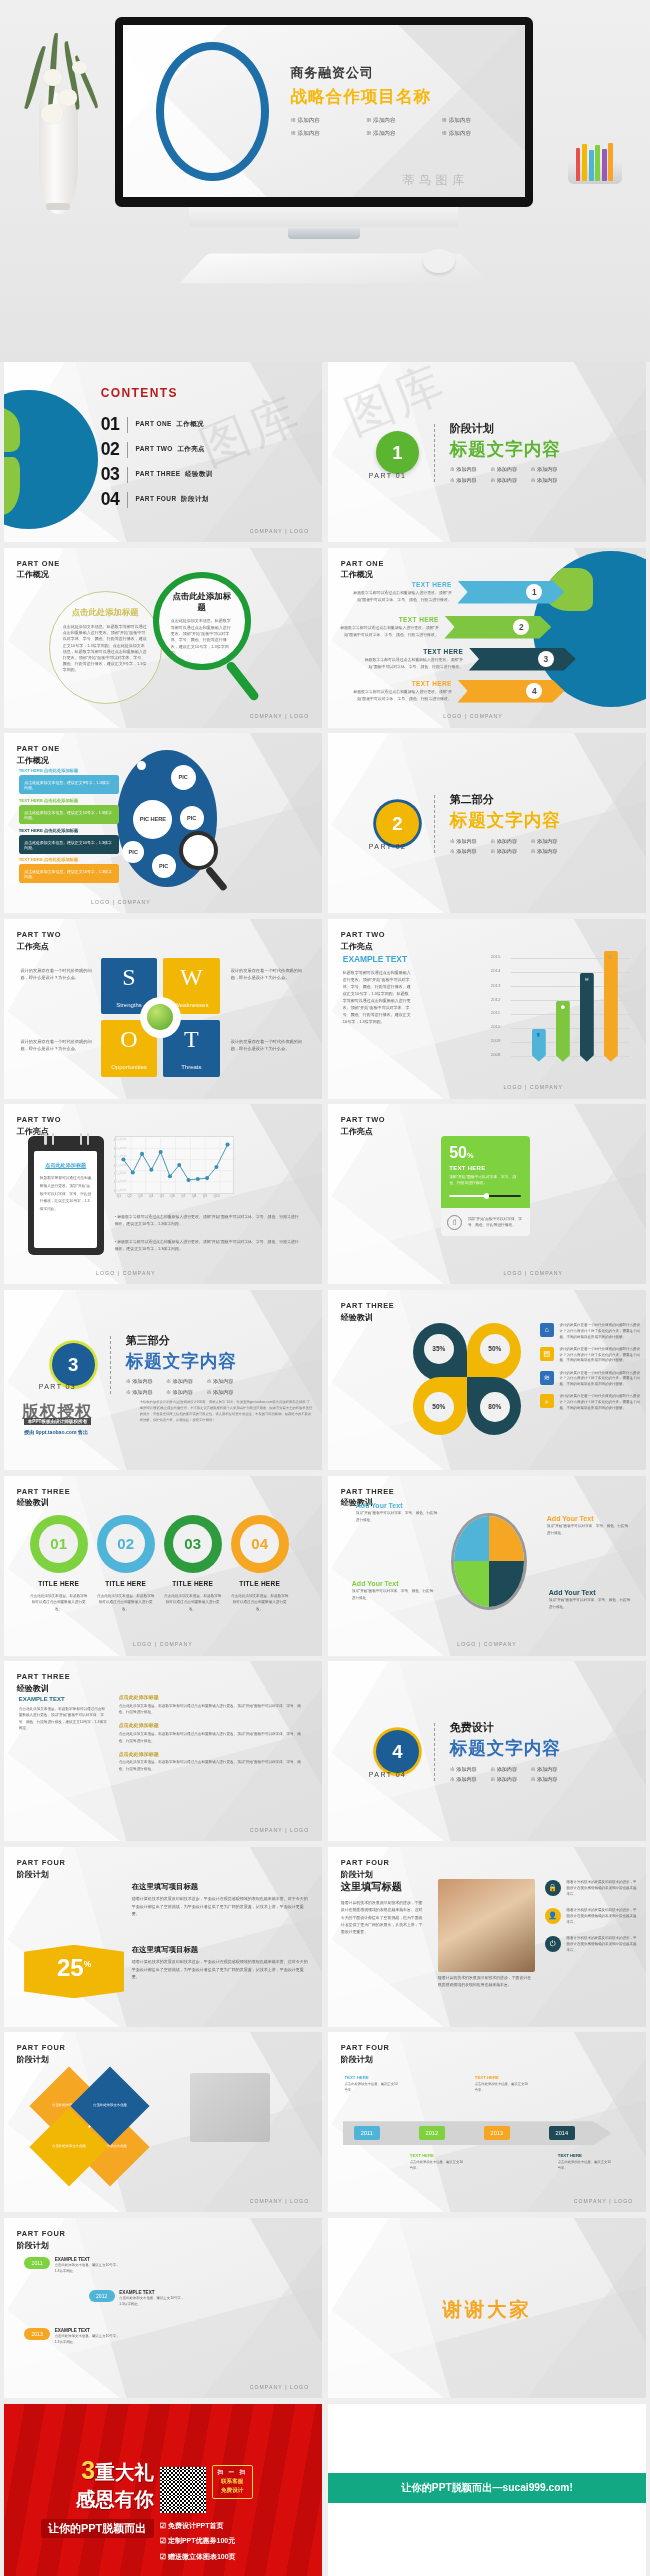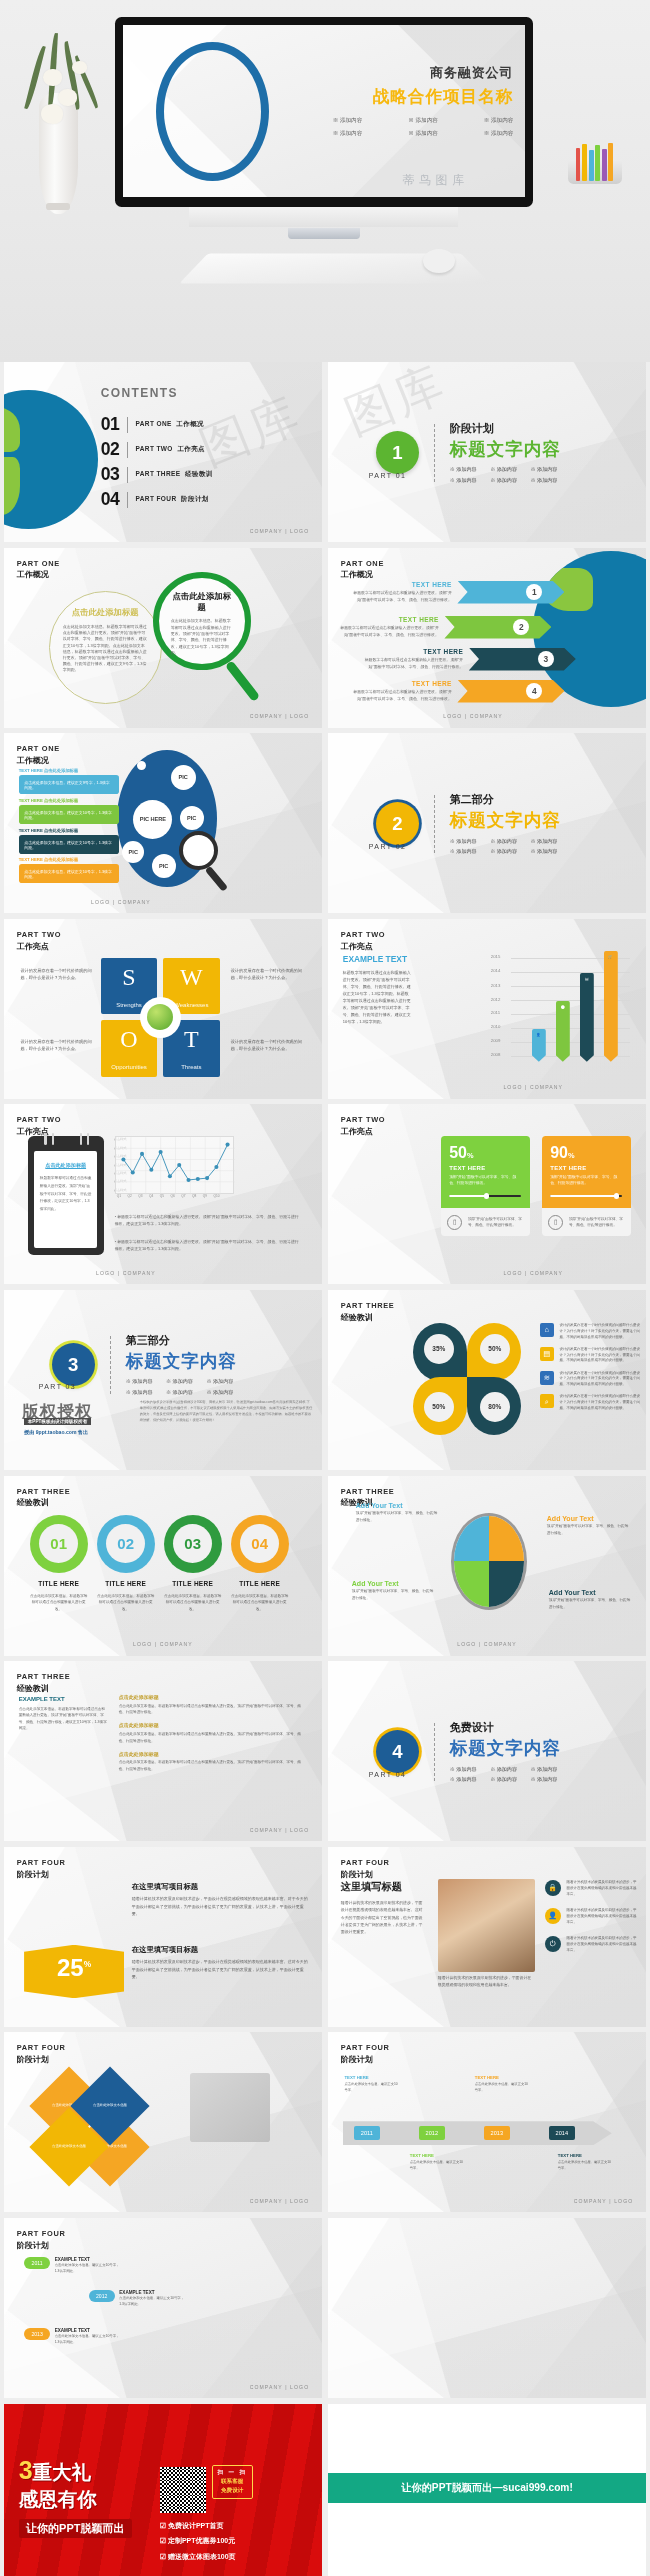--- a/index.html
+++ b/index.html
@@ -26,21 +26,21 @@
   }
   .ring-blue { position:absolute; left:33px; top:16.7px; width:113px; height:139px;
     border-radius:50%; border:8.4px solid #1e6ea8; }
   .ellipse-y { position:absolute; left:27px; top:28px; width:104px; height:125px;
     border-radius:50%; background:#f7b80e; display:flex; flex-direction:column;
     align-items:center; justify-content:center; color:#fff; }
   .yr { font-family:"Liberation Serif", serif; font-size:32px; letter-spacing:0.9px; line-height:1; }
   .yline { width:69px; height:1.4px; background:#fff; margin:3.7px 0 3.7px; }
   .sub1 { font-family:"Liberation Serif", serif; font-size:10.2px; letter-spacing:0.9px; }
   .sub2 { font-size:7px; letter-spacing:0.5px; margin-top:1.9px; }
-  .hero-right { position:absolute; left:167px; top:39px; width:223px;text-align:right; }
+  .hero-right { position:absolute; left:167px; top:39px; width:223px; }
   .h-t1 { font-size:13px; font-weight:bold; color:#3a3a3a; letter-spacing:0.9px; }
   .h-t2 { font-size:16.7px; font-weight:bold; color:#f7b80e; letter-spacing:0.9px; margin-top:2.8px;}
   .h-bullets { margin-top:9.3px; display:grid; grid-template-columns:repeat(3,1fr); gap:4.6px 3.7px; }
   .h-bullets span { font-size:5.6px; color:#5a5a5a; white-space:nowrap; }
   .stand { position:absolute; left:189px; top:207px; width:269px; height:20.4px;
     background:linear-gradient(180deg,#f4f4f4,#e2e2e2); }
   .stand-neck { position:absolute; left:288px; top:228px; width:72px; height:11px;
     background:linear-gradient(180deg,#dcdfe4,#b9bfc7); border-radius:0 0 3.7px 3.7px;}
   .watermark-hero { position:absolute; left:279px; top:147px; font-size:12px; color:#b9bdc2;
     letter-spacing:4.6px; font-family:"Liberation Serif", serif;}
@@ -85,21 +85,21 @@
   .ph .cn { font-size:8px; font-weight:bold; color:#1d1d1d; margin-top:1.9px; }
   .footer-lbl { position:absolute; bottom:8.4px; left:0; right:0; text-align:center;
     font-size:5.1px; color:#8d8d8d; letter-spacing:1.1px; }
   .footer-lbl.right { text-align:right; right:13px; }
 
   
   .globe { position:absolute; left:-45px; top:28px; width:139px; height:139px;
     border-radius:50%; background:#1079a8; overflow:hidden; }
   .globe .land { position:absolute; background:#8ac63f; }
   .contents-title { position:absolute; left:97px; top:24px; font-size:12px;
-    font-weight:bold; letter-spacing:1.4px; color:#737373; }
+    font-weight:bold; letter-spacing:1.4px; color:#b91c1c; }
   .c-item { position:absolute; left:97px; display:flex; align-items:center; gap:7.4px; }
   .c-num { font-size:17.6px; font-weight:bold; color:#161616; letter-spacing:-0.5px; }
   .c-div { width:1.4px; height:16px; background:#9a9a9a; }
   .c-txt { font-size:6.5px; font-weight:bold; color:#2a2a2a; letter-spacing:0.4px; }
   .c-txt b { margin-left:4.6px; }
 
   
   .sec { position:absolute; left:48px; top:59px; display:flex; align-items:center; gap:15px; }
   .sec-badge { width:43px; height:43px; border-radius:50%; display:flex; align-items:center;
     justify-content:center; color:#fff; font-size:18.6px; font-weight:bold;
@@ -293,21 +293,21 @@
   .step .cnt .p { font-size:3.4px; color:#5e5e5e; line-height:1.7; width:69px; margin-top:0.9px; }
 
   
   .thanks { position:absolute; left:0; right:0; top:78px; text-align:center;
     font-size:19.5px; font-weight:bold; color:#f5a623; letter-spacing:2.8px; }
 
   
   .promo { width:320px; height:199px; background:
      repeating-linear-gradient(100deg,#d90c0c 0 20.4px,#c40909 20.4px 41px); position:relative;
      overflow:hidden; }
-  .promo-left { position:absolute; left:15px; top:54px; width:135px; text-align:left; }
+  .promo-left { position:absolute; left:15px; top:54px; width:135px; text-align:right; }
   .p3 { font-size:25px; font-weight:bold; color:#ffd94a; line-height:1;
         text-shadow:0.9px 0.9px 0 #8f0000; }
   .p3 em { font-style:normal; color:#fff; font-size:19.5px; }
   .p4 { font-size:19.5px; font-weight:bold; color:#fff; text-shadow:0.9px 0.9px 0 #8f0000; margin-top:3.7px;}
   .p5 { font-size:11px; font-weight:bold; color:#fff; background:#a80606; display:inline-block;
         padding:1.9px 7.4px; border-radius:1.9px; margin-top:5.6px; }
   .qr { position:absolute; left:156px; top:63px; width:46px; height:46px; background:#fff;
         background-image:
           repeating-linear-gradient(90deg,#000 0 1.9px,#fff 1.9px 3.7px),
           repeating-linear-gradient(0deg,#000 0 1.9px,#fff 1.9px 3.7px);
@@ -726,35 +726,20 @@
             <div class="pbar">
                 <i style="width:52%"></i>
                 <b style="left:48%"></b>
               </div>
           </div>
           <div class="bot">
             <div class="ic">▯</div>
             <div class="tx">顶部“开始”面板中可以对字体、字号、颜色、行距等进行修改。</div>
           </div>
         </div>
-        <div class="pcard" style="left:214px;">
-          <div class="top" style="background:#f5a623;">
-            <div class="pct"><span>90</span><small>%</small></div>
-            <div class="th">TEXT HERE</div>
-            <div class="tb">顶部“开始”面板中可以对字体、字号、颜色、行距等进行修改。</div>
-            <div class="pbar">
-                <i style="width:92%"></i>
-                <b style="left:88%"></b>
-              </div>
-          </div>
-          <div class="bot">
-            <div class="ic">▯</div>
-            <div class="tx">顶部“开始”面板中可以对字体、字号、颜色、行距等进行修改。</div>
-          </div>
-        </div>
         <div class="footer-lbl" style="left:111px;right:18.6px;">LOGO | COMPANY</div>
       </div>
     </div>
 
     <div class="row">
       <div class="slide">
         <div class="poly"></div>
         <div class="sec" style="top:43px;">
           <div class="sec-badge" style="background:#1d5d96;box-shadow:0 0 0 2.8px #d8e23c,0 1.9px 4.6px rgba(0,0,0,.18);">
             <span>3</span>
@@ -1067,20 +1052,21 @@
           <div class="cnt">
             <div class="h">EXAMPLE TEXT</div>
             <div class="p">点击此处添加文本信息。建议正文10号字，1.3倍字间距。</div>
           </div>
         </div>
         <div class="footer-lbl right">COMPANY | LOGO</div>
       </div>
 
       <div class="slide">
         <div class="poly"></div>
+        <div class="thanks">谢谢大家</div>
       </div>
     </div>
 
     <div class="row">
       <div class="promo">
         <div class="promo-left">
           <div class="p3"><span>3</span><em>重大礼</em></div>
           <div class="p4">感恩有你</div>
           <div class="p5">让你的PPT脱颖而出</div>
         </div>

